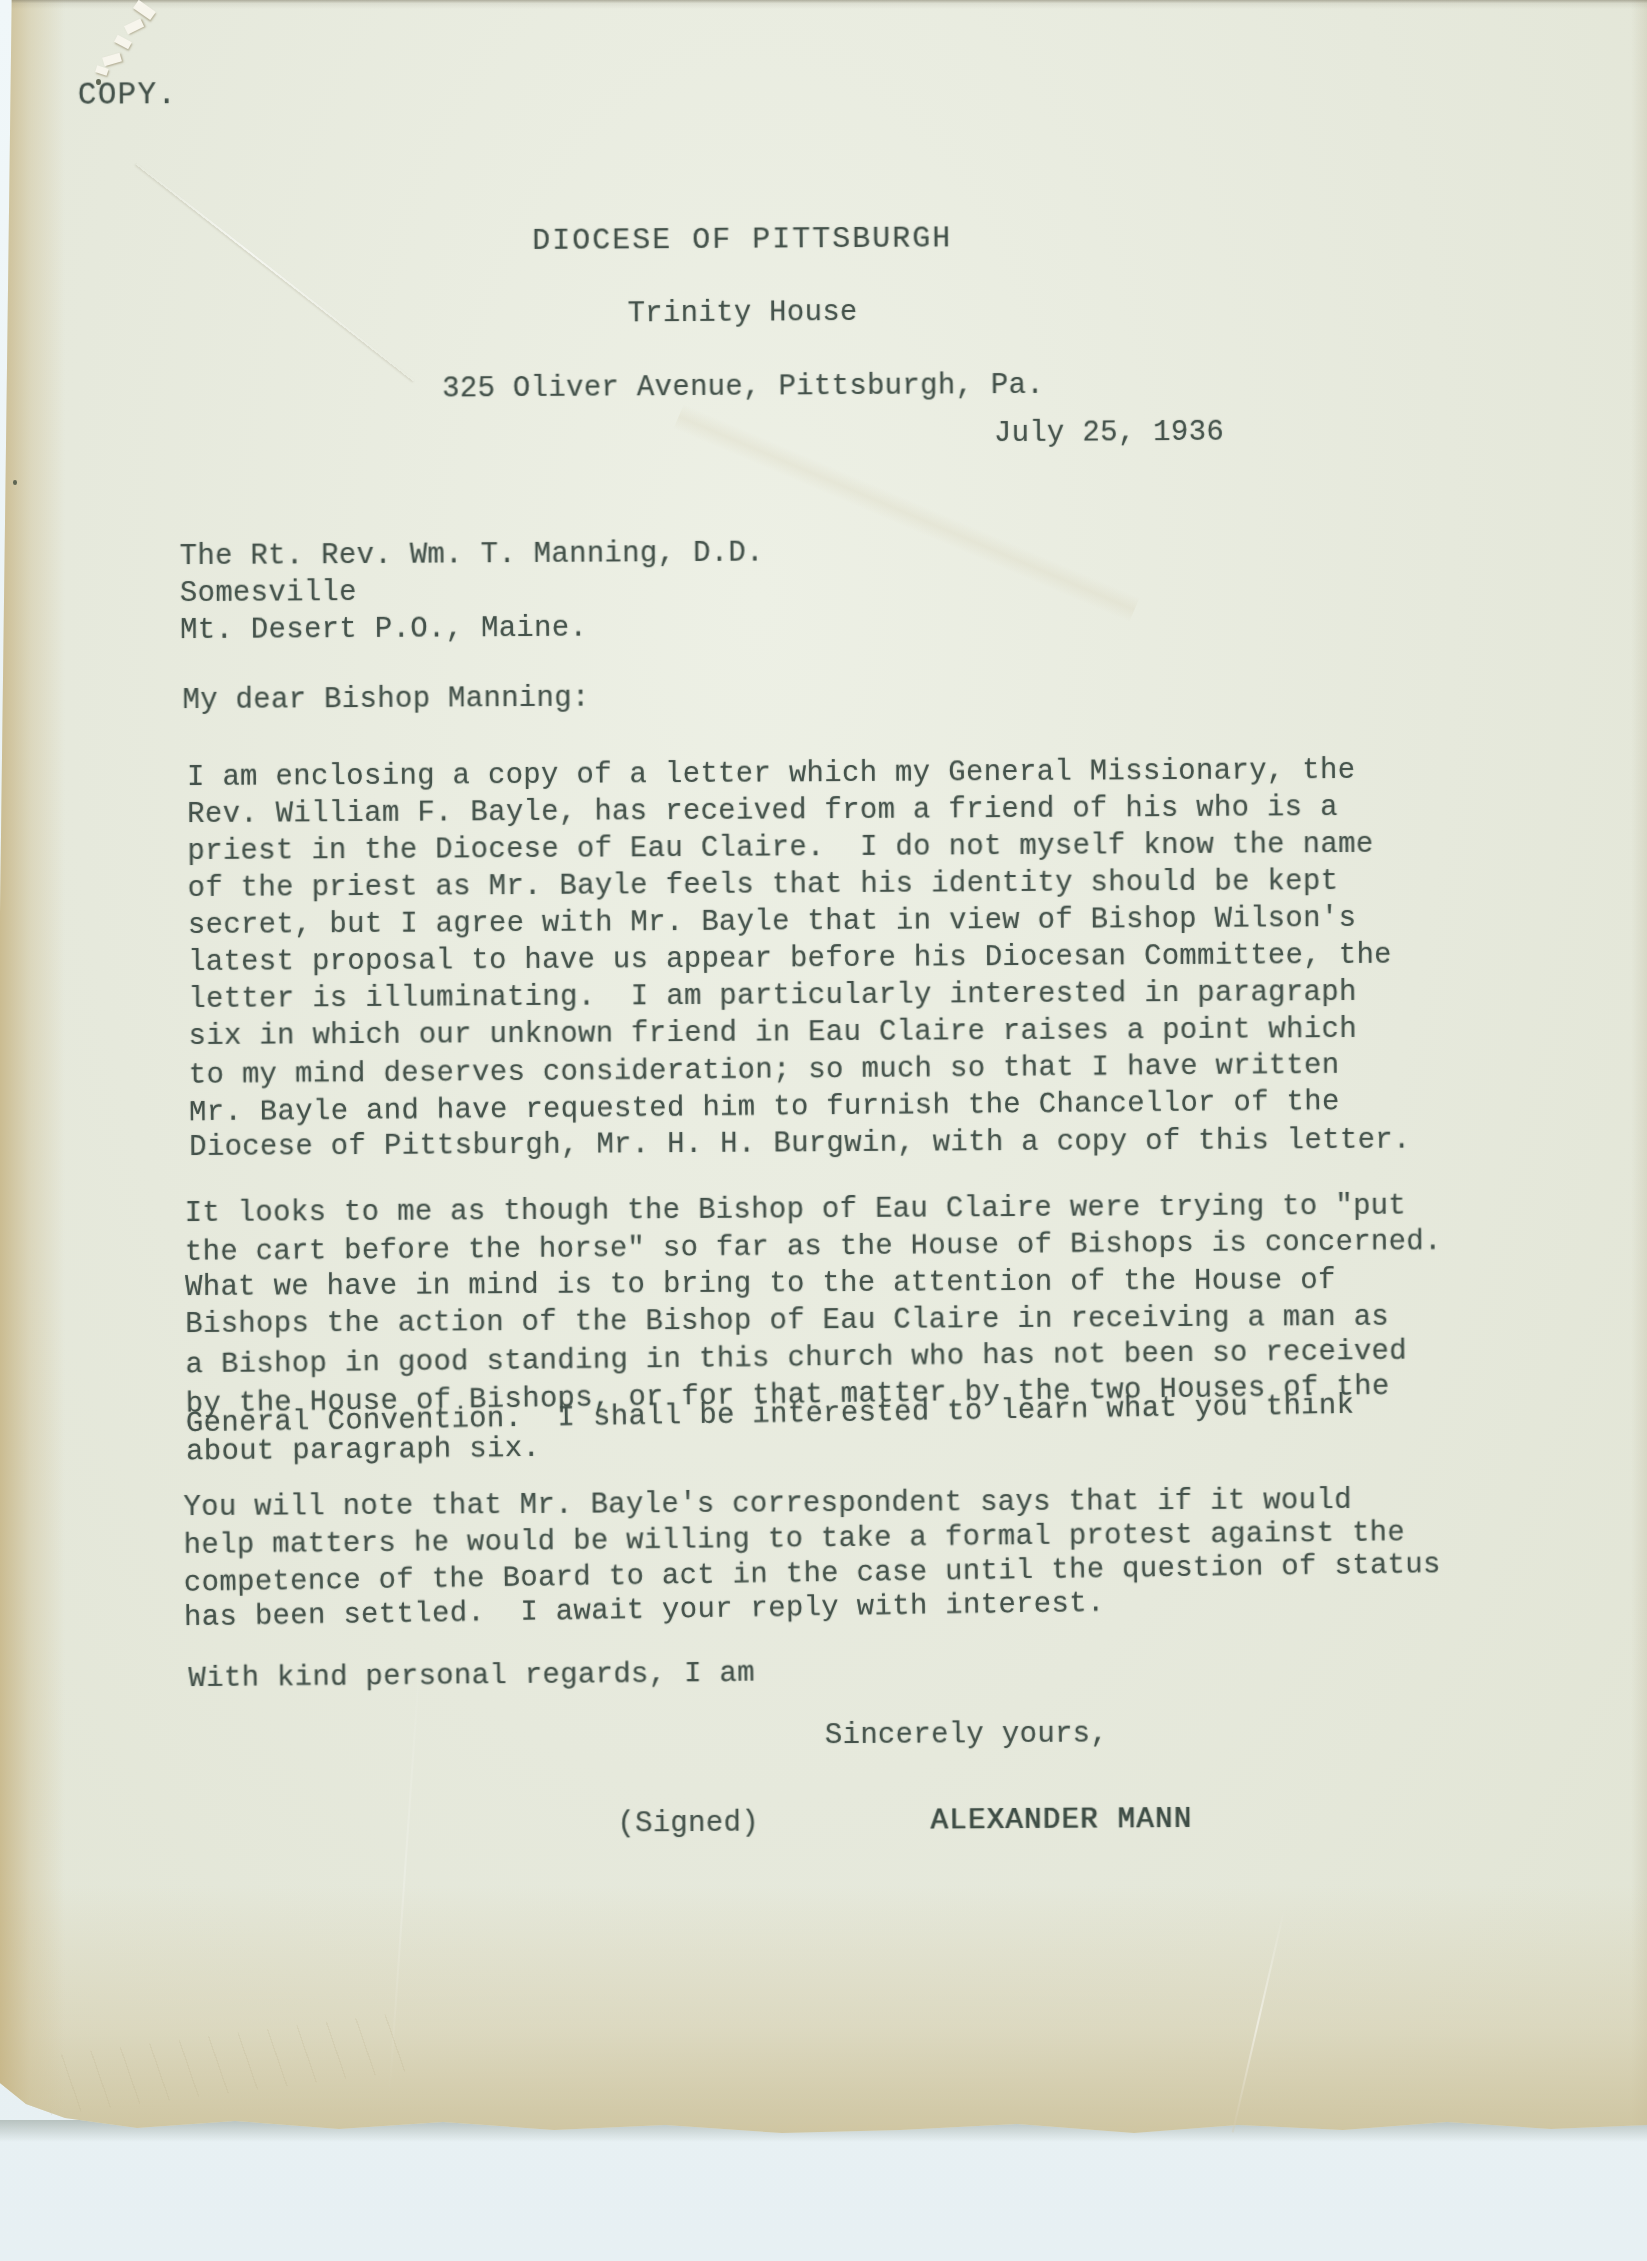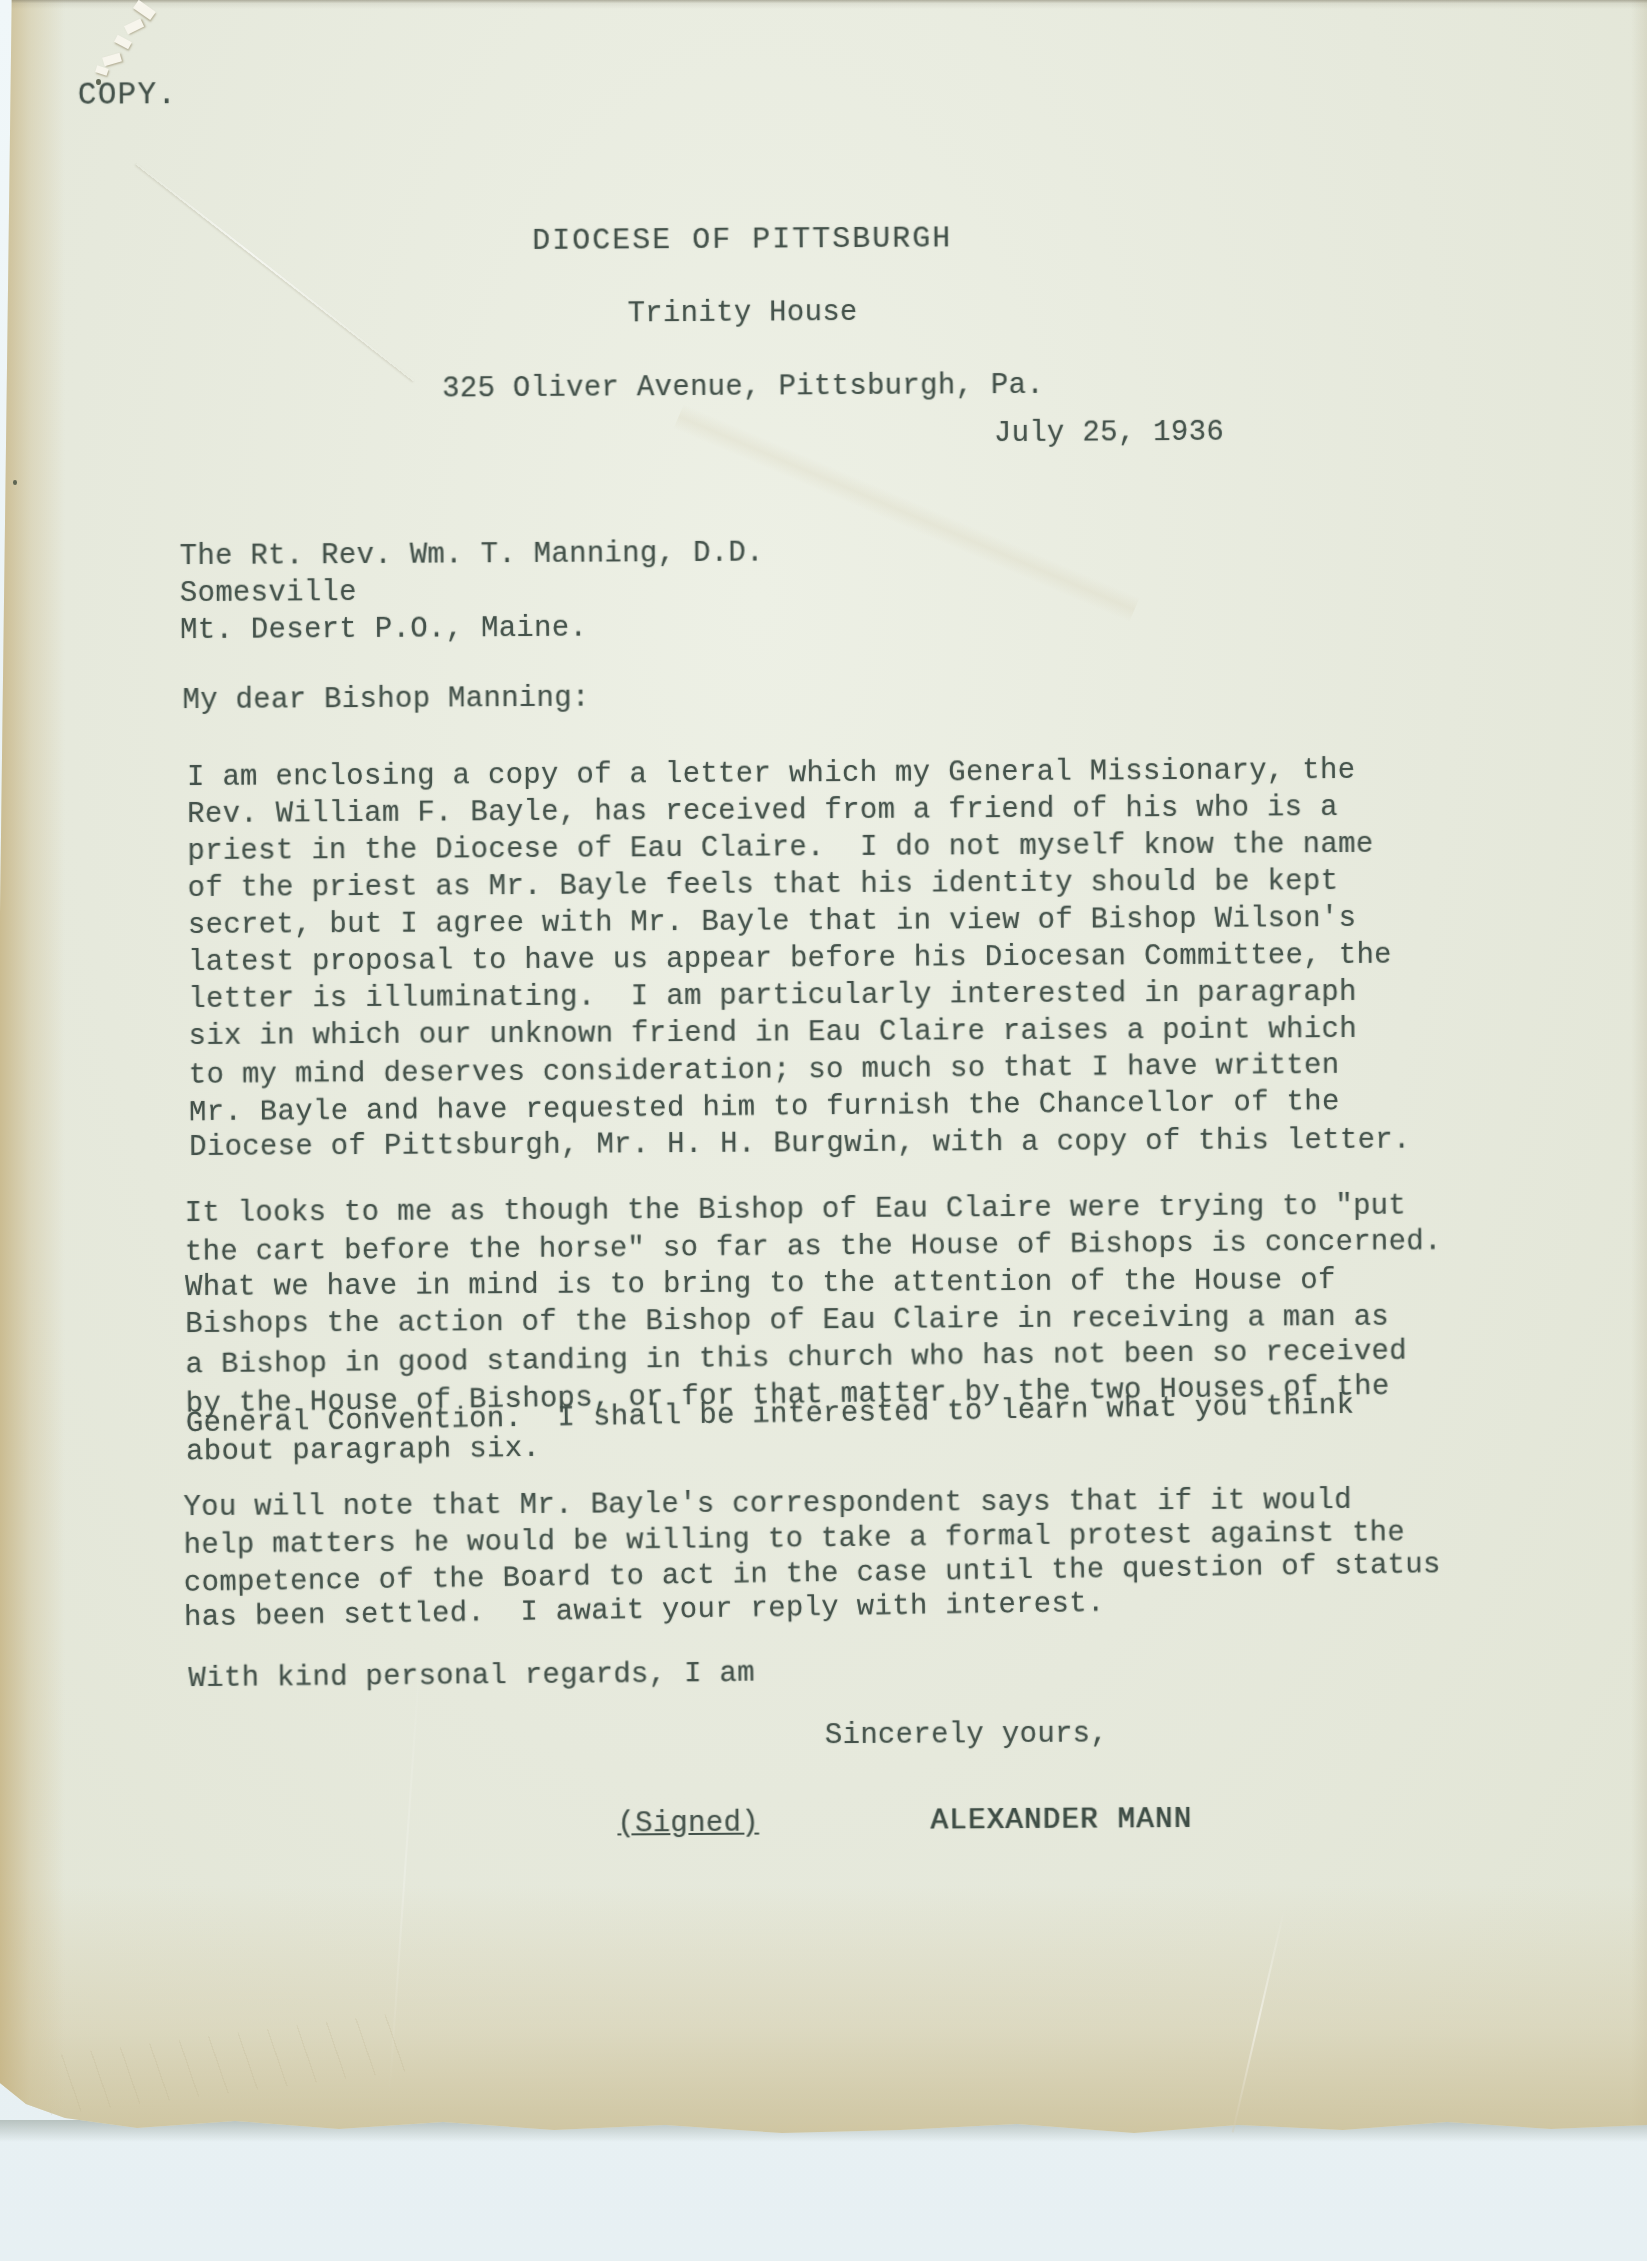--- a/index.html
+++ b/index.html
@@ -83,21 +83,21 @@
   #p2 .tline:nth-child(6){transform:rotate(-0.5deg);}
   #p2 .tline:nth-child(7){margin-top:-17.6px;transform:rotate(-0.55deg);}
   #p2 .tline:nth-child(8){margin-top:-5.2px;transform:rotate(-0.2deg);}
   #p3 .tline{height:35px;line-height:35px;}
   #p3 .tline:nth-child(2){transform:rotate(-0.25deg);}
   #p3 .tline:nth-child(3){transform:rotate(-0.5deg);}
   #p3 .tline:nth-child(4){transform:rotate(-0.55deg);margin-top:-1.3px;}
   .regards{left:183px;top:1661px;transform:rotate(-0.2deg);}
   .valediction{left:819px;top:1723px;}
   .sig-row{left:611px;top:1810px;width:717px;}
-  .signed-label{position:absolute;left:0;top:0;text-decoration:underline;}
+  .signed-label{position:absolute;left:0;top:0;}
   .signature{position:absolute;left:313px;top:-1.3px;letter-spacing:1.3px;
     text-shadow:0.8px 0 0 currentColor, 0 0 1.3px rgba(62,77,70,0.45);}
 </style>
 </head>
 <body>
 
 <div class="scan">
   <div class="edge-shadow"></div>
   <div class="paper"></div>
 

